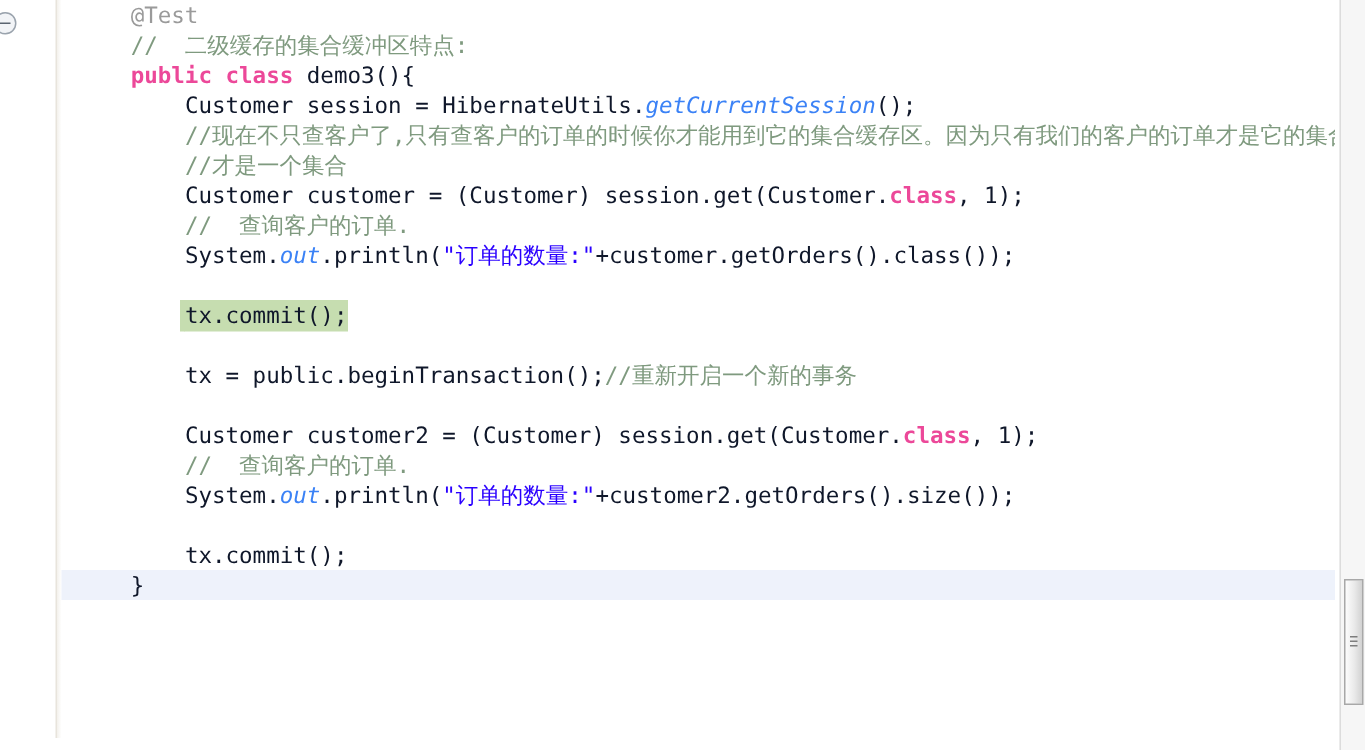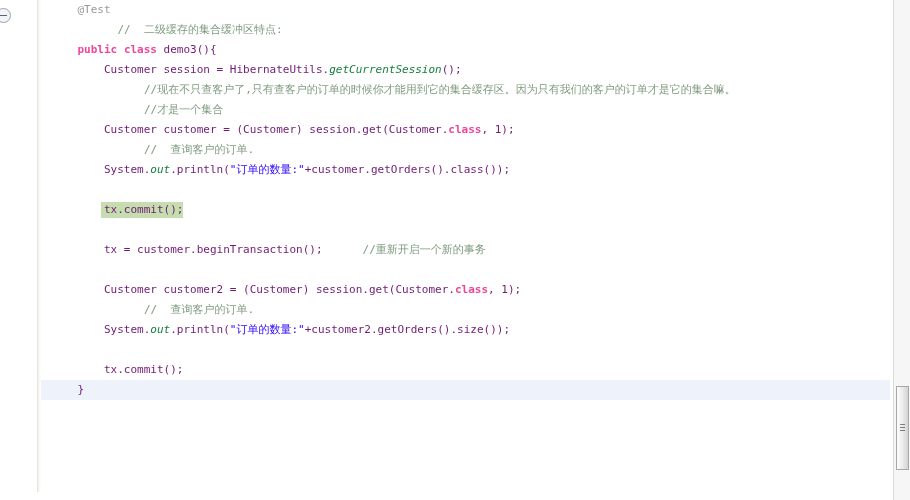--- a/index.html
+++ b/index.html
@@ -57,42 +57,42 @@
     position: absolute;
     left: 41px; top: 0;
     width: 849px; height: 500px;
     overflow: hidden;
   }
 
   .line {
     position: relative;
     height: 20px;
     line-height: 20px;
-    font-size: 11px;
+    font-size: 15px;
     white-space: pre;
     color: #000000;
     padding-left: 10px;
     box-sizing: border-box;
   }
 
   
   .line.caret-line {
     background: #eef2fb;
     margin-left: -41px;
     padding-left: 51px;
     width: 890px;
   }
 
   
   .kw       { color: #ec4899; font-weight: bold; }
-  .cmt      { color: #7f9a7f; margin-left: 40px; }
+  .cmt      { color: #7f9a7f; }
   .str      { color: #2a00ff; }
-  .stat     { color: #15803d; font-style: italic; }
+  .stat     { color: #3b82f6; font-style: italic; }
   .ann      { color: #9a9a9a; }
-  .plain    { color: #701a75; }
+  .plain    { color: #0f172a; }
 
   
   .sel {
     background: #c6ddb0;
     padding: 1px 0 2px 0;
     box-shadow: -3px 0 0 #c6ddb0;
   }
 
   
   #scroll-track {
@@ -144,21 +144,21 @@
       <div class="line">    <span class="kw">public</span><span class="plain"> </span><span class="kw">class</span><span class="plain"> demo3(){</span></div>
       <div class="line">        <span class="plain">Customer session = HibernateUtils.</span><span class="stat">getCurrentSession</span><span class="plain">();</span></div>
       <div class="line">        <span class="cmt">//现在不只查客户了,只有查客户的订单的时候你才能用到它的集合缓存区。因为只有我们的客户的订单才是它的集合嘛。</span></div>
       <div class="line">        <span class="cmt">//才是一个集合</span></div>
       <div class="line">        <span class="plain">Customer customer = (Customer) session.get(Customer.</span><span class="kw">class</span><span class="plain">, 1);</span></div>
       <div class="line">        <span class="cmt">//  查询客户的订单.</span></div>
       <div class="line">        <span class="plain">System.</span><span class="stat">out</span><span class="plain">.println(</span><span class="str">"订单的数量:"</span><span class="plain">+customer.getOrders().class());</span></div>
       <div class="line"></div>
       <div class="line">        <span class="sel"><span class="plain">tx.commit();</span></span></div>
       <div class="line"></div>
-      <div class="line">        <span class="plain">tx = customer.beginTransaction();</span><span class="cmt">//重新开启一个新的事务</span></div>
+      <div class="line">        <span class="plain">tx = public.beginTransaction();</span><span class="cmt">//重新开启一个新的事务</span></div>
       <div class="line"></div>
       <div class="line">        <span class="plain">Customer customer2 = (Customer) session.get(Customer.</span><span class="kw">class</span><span class="plain">, 1);</span></div>
       <div class="line">        <span class="cmt">//  查询客户的订单.</span></div>
       <div class="line">        <span class="plain">System.</span><span class="stat">out</span><span class="plain">.println(</span><span class="str">"订单的数量:"</span><span class="plain">+customer2.getOrders().size());</span></div>
       <div class="line"></div>
       <div class="line">        <span class="plain">tx.commit();</span></div>
       <div class="line caret-line">    <span class="plain">}</span></div>
     </div>
 
   <div id="bottom-fill"></div>

